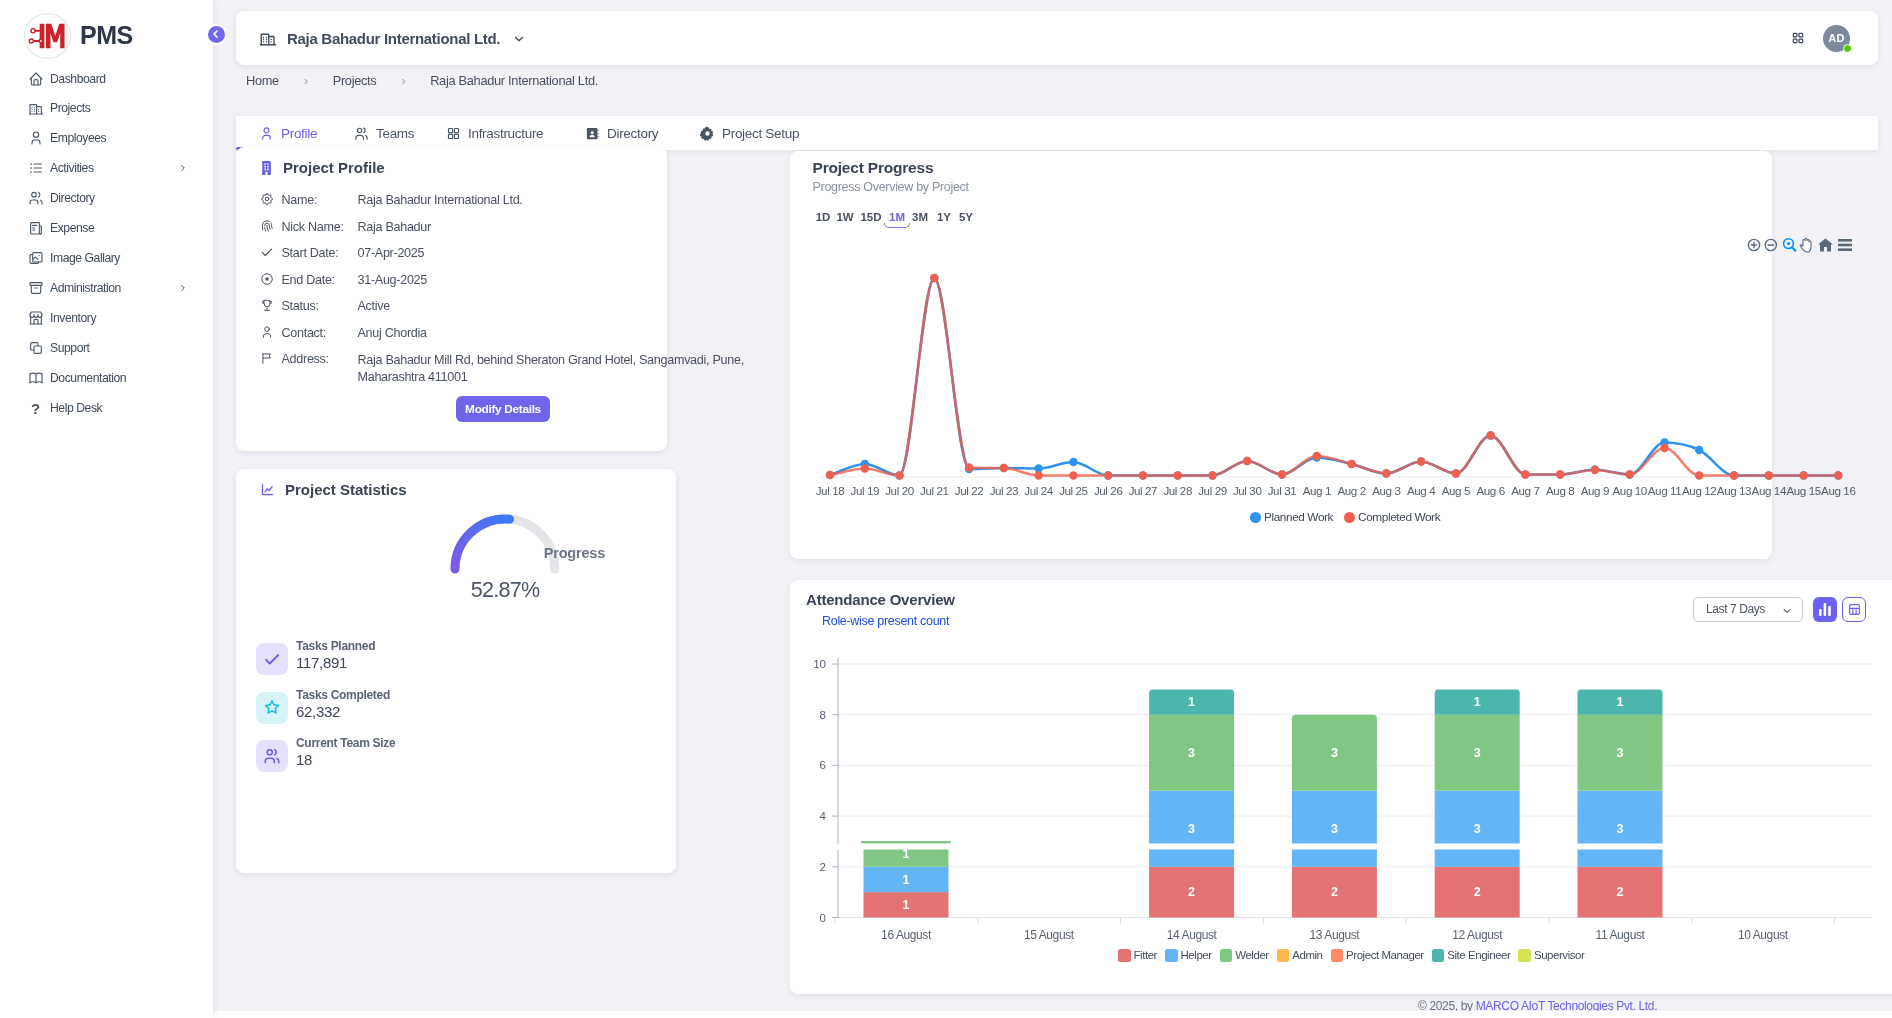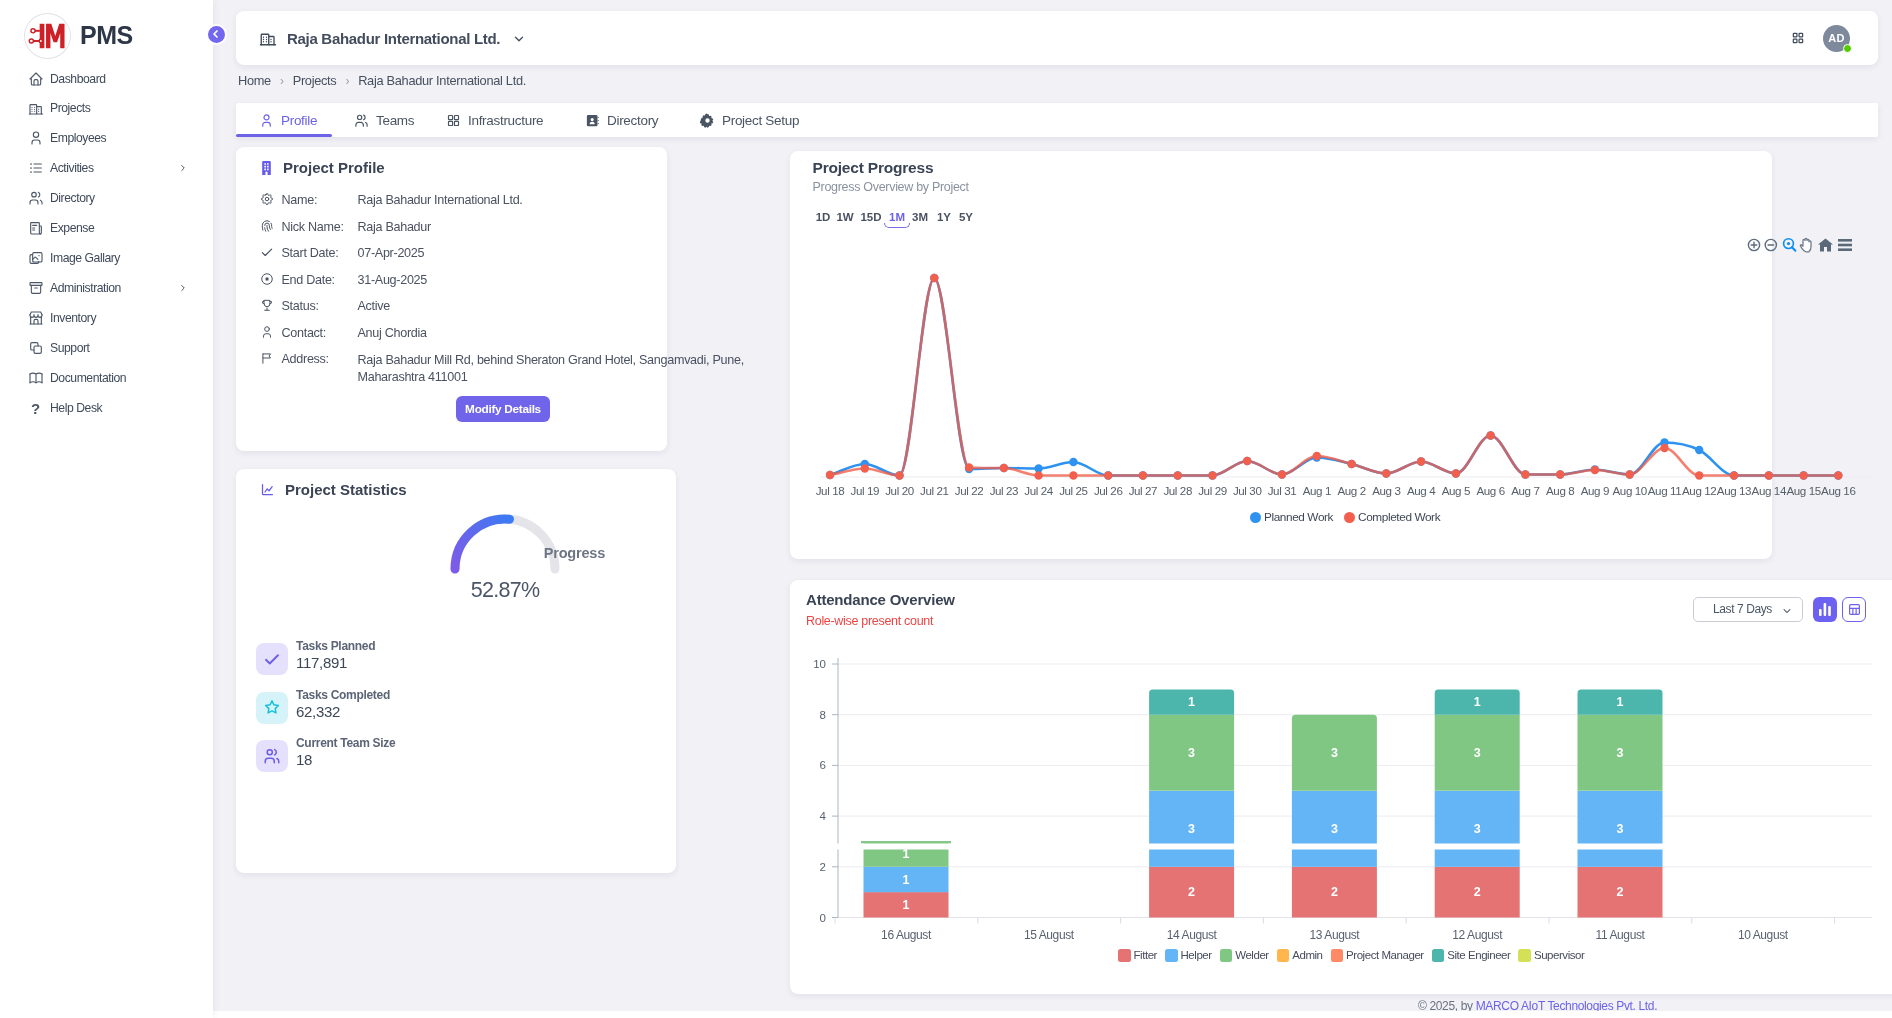--- a/index.html
+++ b/index.html
@@ -18,24 +18,24 @@
 .mi .chev { position:absolute; left:178px; top:50%; margin-top:-5px; }
 #toggle { position:absolute; left:206px; top:24px; width:21px; height:21px; border-radius:50%; background:#7367f0; border:2.5px solid #fff; z-index:4; }
 #toggle svg { margin:2px 0 0 1.5px; }
 
 #topbar { left:236px; top:11px; width:1642px; height:54px; }
 #tb-title { position:absolute; left:51px; top:26.5px; font-size:15px; letter-spacing:-0.3px; font-weight:bold; color:#434c5c; transform:translateY(-50%); }
 #avatar { position:absolute; left:1587px; top:14px; width:27px; height:27px; border-radius:50%; background:#7e899c; color:#fff; font-size:11px; font-weight:bold; text-align:center; line-height:27px; letter-spacing:.3px; }
 #avatar i { position:absolute; right:-2px; bottom:-1px; width:9px; height:9px; border-radius:50%; background:#56ca00; border:1.5px solid #fff; }
 
 #bc { position:absolute; left:238px; top:73px; font-size:12.8px; letter-spacing:-0.3px; color:#47505f; }
-#bc span { margin:0; }
+#bc span { margin:8px; }
 #bc .sep { color:#9aa2ae; padding:0 9px; font-size:12px; }
 
-#tabs { left:236px; top:103px; width:1642px; height:34px; border-radius:2px; }
+#tabs { left:236px; top:116px; width:1642px; height:34px; border-radius:2px; }
 .tab { position:absolute; top:0; height:34px; display:flex; align-items:center; gap:7px; font-size:13.5px; letter-spacing:-0.3px; font-weight:500; color:#4a5563; }
 .tab.active { color:#6c63e8; }
 #tab-underline { position:absolute; left:0; top:31px; width:96px; height:3px; background:#6c63e8; border-radius:2px; }
 
 #profile { left:236px; top:147px; width:431px; height:304px; }
 .cardhead { position:absolute; left:24px; top:12px; display:flex; align-items:center; gap:10px; font-size:15px; font-weight:bold; color:#3b4454; }
 .prow { position:absolute; left:24px; font-size:12.6px; letter-spacing:-0.3px; color:#4a5160; }
 .prow .lab { position:absolute; left:21.5px; top:0; width:120px; color:#4a5160; }
 .prow .val { position:absolute; left:97.5px; top:0; width:389px; color:#4a5160; }
 .prow svg { position:absolute; left:0; top:-1px; }
@@ -50,22 +50,22 @@
 
 #progress { left:790px; top:151px; width:982px; height:408px; }
 #pg-title { position:absolute; left:22.5px; top:8px; font-size:15.5px; letter-spacing:-0.2px; font-weight:bold; color:#3b4454; }
 #pg-sub { position:absolute; left:22.5px; top:29px; font-size:12.5px; letter-spacing:-0.3px; color:#8a92a0; }
 .rngbtn { position:absolute; top:55px; height:22px; font-size:11.5px; font-weight:bold; color:#4a5261; text-align:center; line-height:22px; }
 #rng-active { color:#6c63e8; }
 #rng-ul { position:absolute; left:94px; top:72px; width:26px; height:4.5px; border:1.3px solid #7a6ee8; border-top:none; border-radius:0 0 6px 6px; }
 
 #attendance { left:790px; top:580px; width:1192px; height:414px;text-decoration:underline; }
 #at-title { position:absolute; left:16px; top:11px; font-size:15px; letter-spacing:-0.2px; font-weight:bold; color:#3b4454; }
-#at-sub { position:absolute; left:16px; top:34px; font-size:12.5px; letter-spacing:-0.3px; color:#ef4444; }
-#at-select { position:absolute; left:903px; top:17px; width:110px; height:25px; border:1px solid #c9ccd4; border-radius:5px; background:#fff; font-size:12px; letter-spacing:-0.4px; color:#4b5563; line-height:23px; padding-left:19px; }
+#at-sub { position:absolute; left:32px; top:34px; font-size:12.5px; letter-spacing:-0.3px; color:#1d4ed8; }
+#at-select { position:absolute; left:903px; top:17px; width:110px; height:25px; border:1px solid #c9ccd4; border-radius:5px; background:#fff; font-size:12px; letter-spacing:-0.4px; color:#4b5563; line-height:23px; padding-left:12px; }
 #at-btn1 { position:absolute; left:1023px; top:17px; width:24px; height:25px; background:#6c61f0; border-radius:6px; }
 #at-btn2 { position:absolute; left:1052px; top:17px; width:24px; height:25px; background:#fff; border:1.5px solid #6c61f0; border-radius:6px; }
 
 #footer { position:absolute; left:0; top:996px; width:1892px; height:22px; font-size:12px; letter-spacing:-0.35px; color:#6a7280; }
 #footer .in { position:absolute; left:1418px; top:3px; }
 #footer .lnk { color:#6b63e8; font-weight:500; }
 #btmwhite { position:absolute; left:0; top:1011px; width:1892px; height:7px; background:#fff; }
 </style>
 </head>
 <body>

